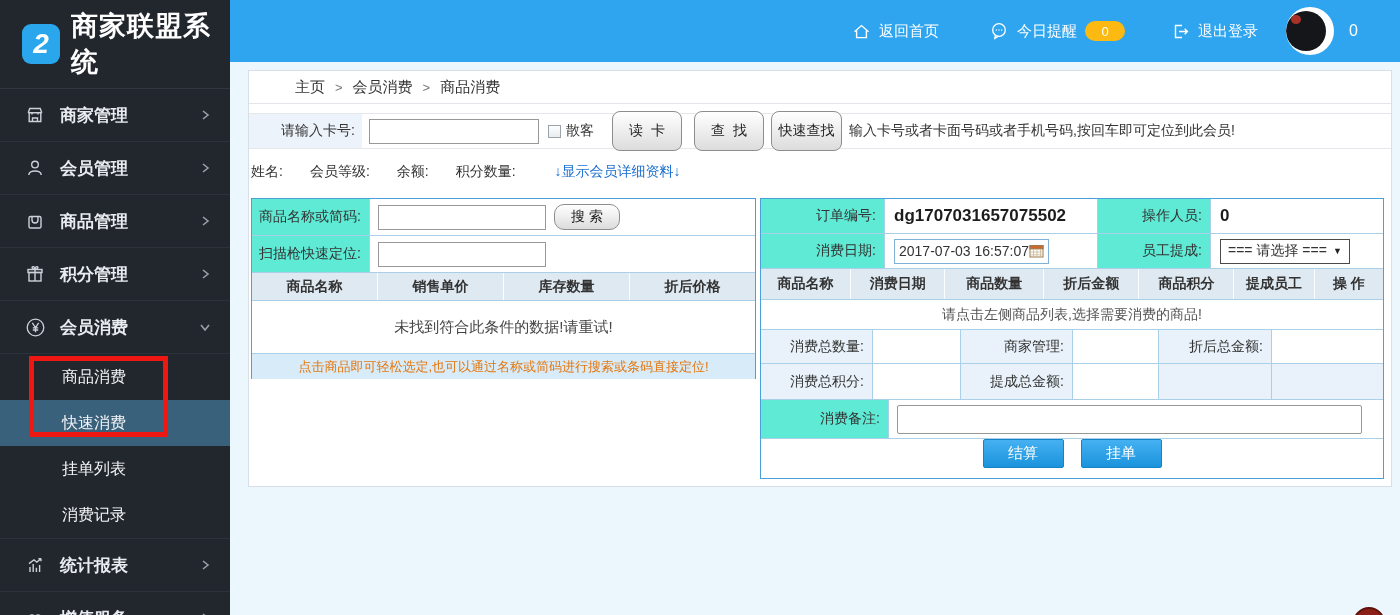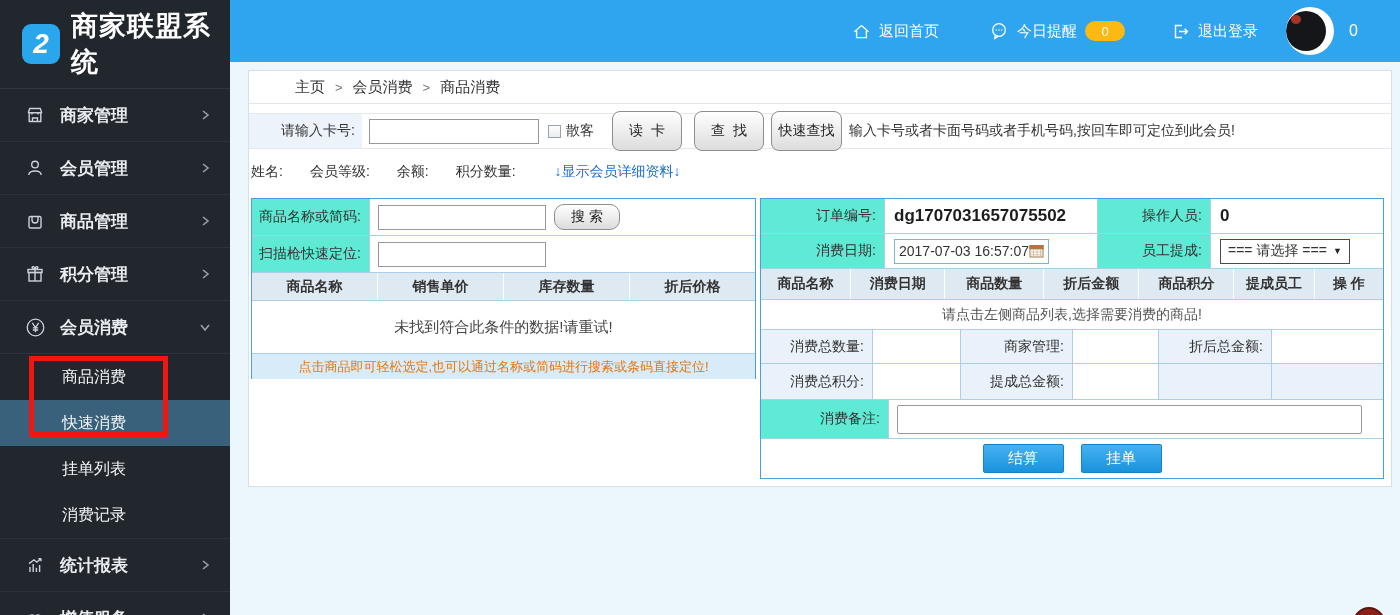--- a/index.html
+++ b/index.html
@@ -110,21 +110,21 @@
   .tr1 { height:34px; } .tr2 { height:36px; }
   .t-lbl { background:#e9f2fa; justify-content:flex-end; padding-right:8px; font-size:14px; }
   .tc { display:flex; align-items:center; border-right:1px solid #aacfe9; height:100%; }
   .tc:last-child { border-right:none; }
   .tcw1{width:112px;flex:0 0 112px;} .tcw2{width:88px;flex:0 0 88px;} .tcw3{width:112px;flex:0 0 112px;}
   .tcw4{width:86px;flex:0 0 86px;} .tcw5{width:113px;flex:0 0 113px;} .tcw6{flex:1;}
   .blue-bg { background:#e9f2fa; }
   .remark-row { height:39px; display:flex; align-items:center; border-bottom:1px solid #aacfe9; }
   .remark-row .lbl-cell { width:128px; flex:0 0 128px; }
   .remark-input { flex:0 0 465px; width:465px; height:29px; margin-left:8px; border-radius:2px; }
-  .btns-row { height:39px; display:flex; align-items:center; justify-content:center; gap:17px; }
+  .btns-row { height:39px; display:flex; align-items:flex-start; justify-content:center; gap:17px; }
   .btn-primary { width:81px; height:29px; background:linear-gradient(#45b1f2,#1a93dc);
     border:1px solid #1584c6; color:#fff; font-size:15px; display:flex; align-items:center;
     justify-content:center; border-radius:2px; cursor:pointer; }
   .float-bubble { position:absolute; left:1353px; top:607px; width:32px; height:32px; border-radius:50%;
     background:#8c2018; border:2px solid #5f120c; z-index:30; cursor:pointer; }
   svg { display:block; }
 </style>
 </head>
 <body>
 

